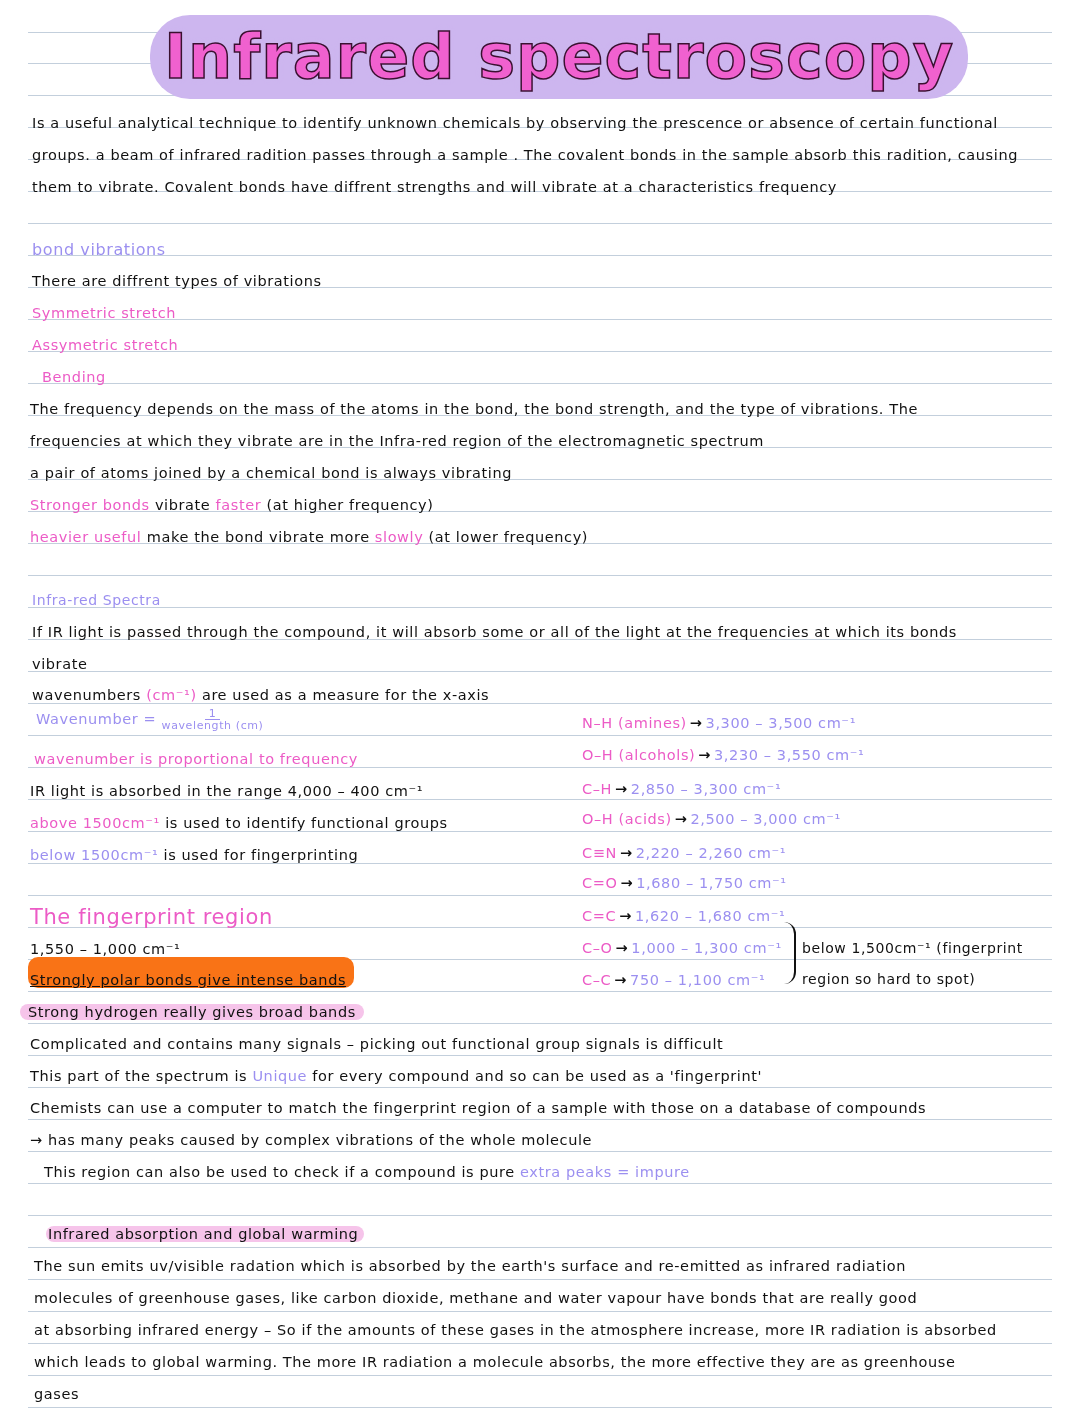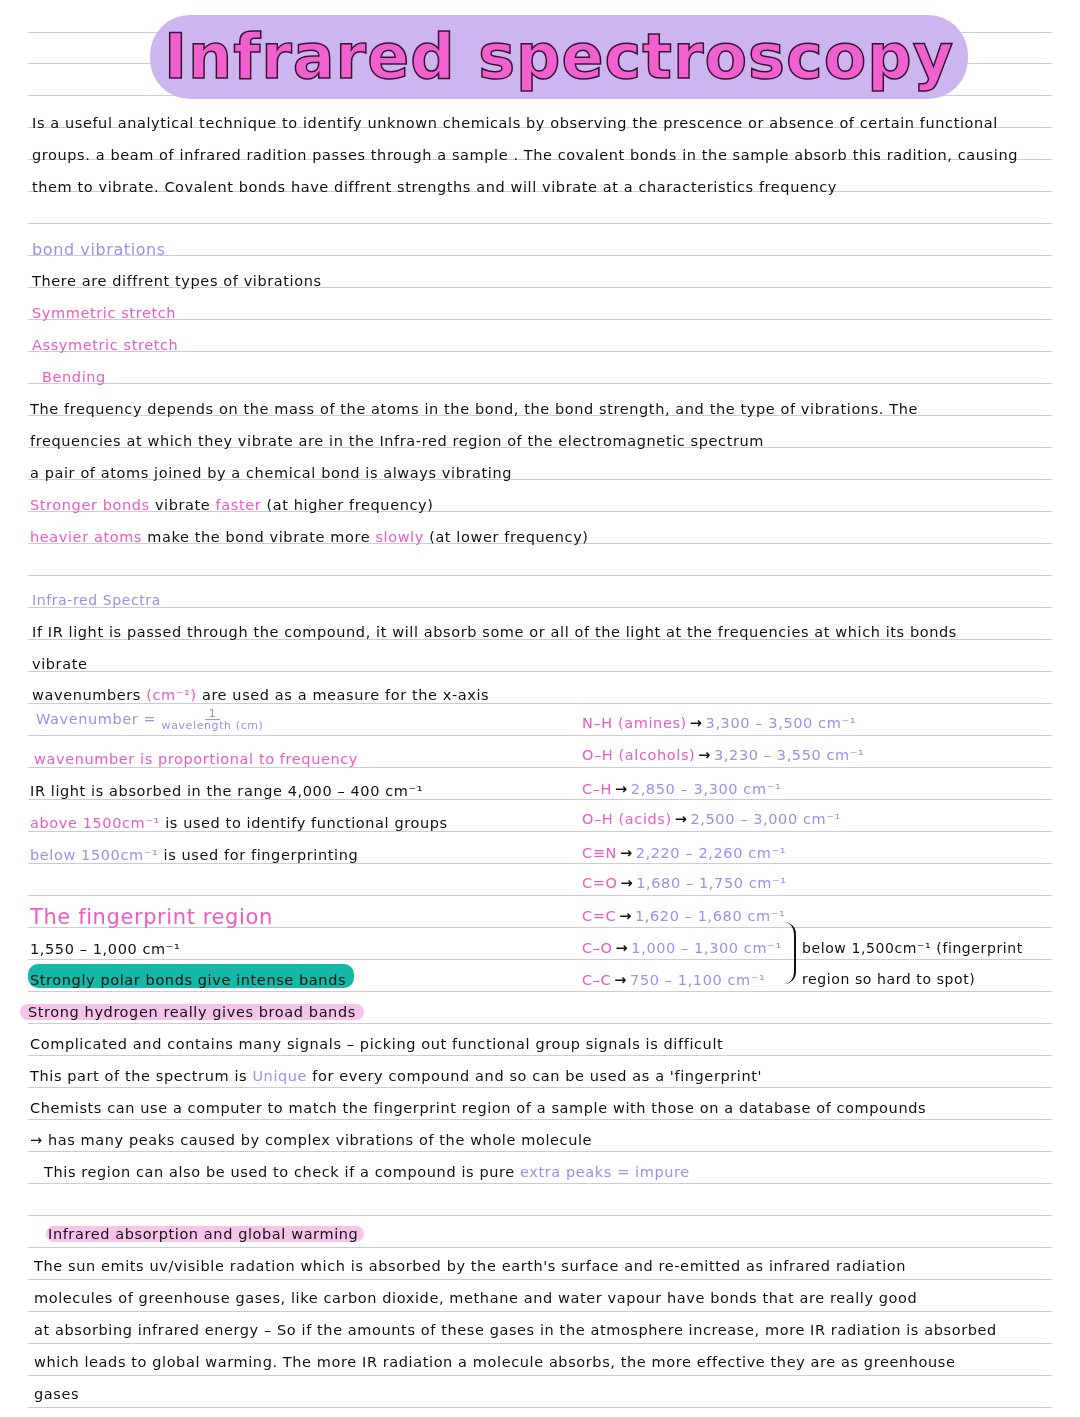--- a/index.html
+++ b/index.html
@@ -26,21 +26,21 @@
     -webkit-text-stroke: 1.5px #3a1030;
     text-shadow: 0 0 6px #cdb6ef;
     line-height: 84px;
   }
   .line {
     position: absolute; left: 32px; white-space: nowrap;
     font-size: 14.5px; letter-spacing: 0.6px; line-height: 20px;
   }
   .pink { color: #ec5bc6; }
   .lav  { color: #9b8ff0; }
-  .hl-lav  { background: #14b8a6; border-radius: 10px; padding: 8px 8px 0 2px; }
+  .hl-lav  { background: #f97316; border-radius: 10px; padding: 15px 8px 0 2px; text-decoration: underline; }
   .hl-pink { background: #f6c4ea; border-radius: 10px; padding: 0 8px 0 8px; margin-left:-10px; }
   .frac { display: inline-flex; flex-direction: column; align-items: center; vertical-align: middle; font-size: 11px; line-height: 11px; }
   .frac .num { border-bottom: 1.5px solid #9b8ff0; padding: 0 4px; }
   .bond-row { position: absolute; left: 582px; white-space: nowrap; font-size: 14.5px; letter-spacing: 0.6px; line-height: 20px; }
   .arrow { color: #111; font-weight: bold; margin: 0 3px; }
   .brace {
     position: absolute; left: 780px; top: 922px; width: 14px; height: 62px;
     border-right: 2px solid #111; border-radius: 0 12px 12px 0;
   }
   .brace-text { position: absolute; left: 802px; font-size: 14px; letter-spacing: 0.6px; white-space: nowrap; }
@@ -108,21 +108,21 @@
 <div class="line pink" style="top:303px">Symmetric stretch</div>
 <div class="line pink" style="top:335px">Assymetric stretch</div>
 <div class="line pink" style="top:367px;left:42px">Bending</div>
 <div class="line" style="top:399px;left:30px">The frequency depends on the mass of the atoms in the bond, the bond strength, and the type of vibrations. The</div>
 <div class="line" style="top:431px;left:30px">frequencies  at which they vibrate are in the  Infra-red region of the electromagnetic spectrum</div>
 <div class="line" style="top:463px;left:30px">a pair of atoms joined by a chemical bond is  always  vibrating</div>
 <div class="line" style="top:495px;left:30px">
   <span class="pink">Stronger bonds</span><span> vibrate </span><span class="pink">faster</span><span> (at higher frequency)</span>
 </div>
 <div class="line" style="top:527px;left:30px">
-  <span class="pink">heavier atoms</span><span>  make  the bond vibrate more </span><span class="pink">slowly</span><span> (at lower frequency)</span>
+  <span class="pink">heavier useful</span><span>  make  the bond vibrate more </span><span class="pink">slowly</span><span> (at lower frequency)</span>
 </div>
 
 <div class="line lav" style="top:590px;font-size:14px">Infra-red Spectra</div>
 <div class="line" style="top:622px">If IR light is  passed through the compound, it will  absorb some or all  of the light at the  frequencies at which its bonds</div>
 <div class="line" style="top:654px">vibrate</div>
 <div class="line" style="top:685px">
   <span>wavenumbers </span><span class="pink">(cm⁻¹)</span><span>  are used  as a measure for the x-axis</span>
 </div>
 <div class="line lav" style="top:708px;left:36px">
   <span>Wavenumber = </span>

